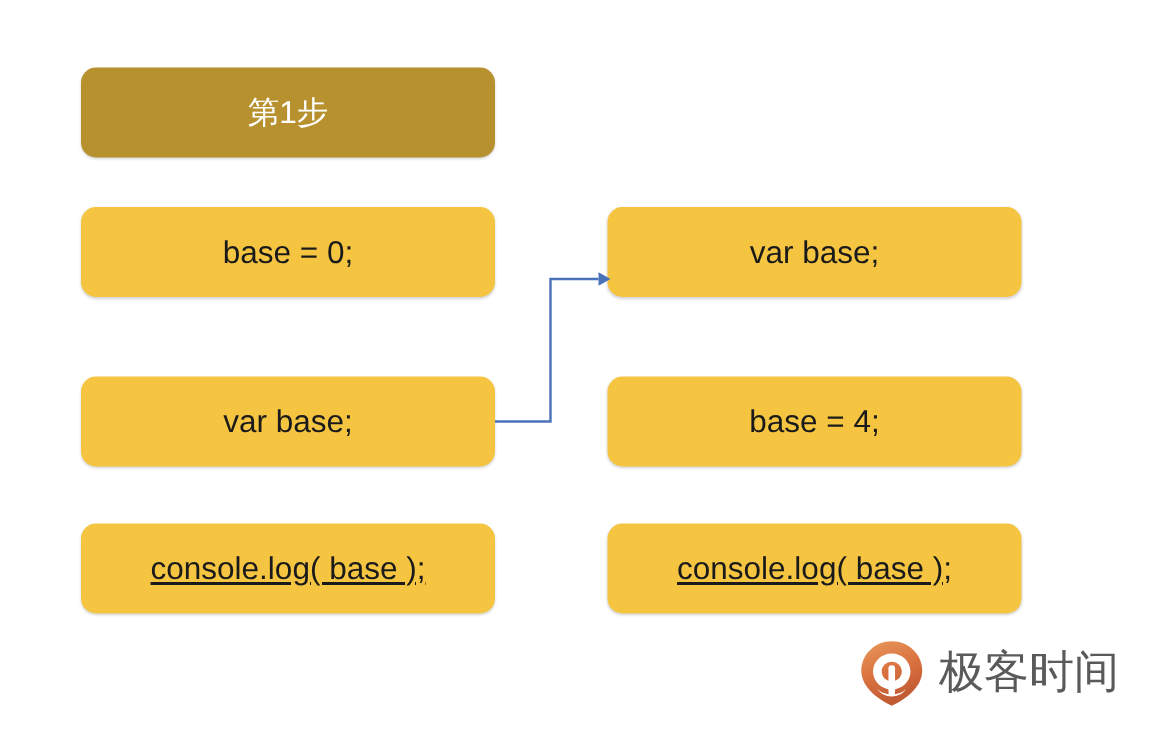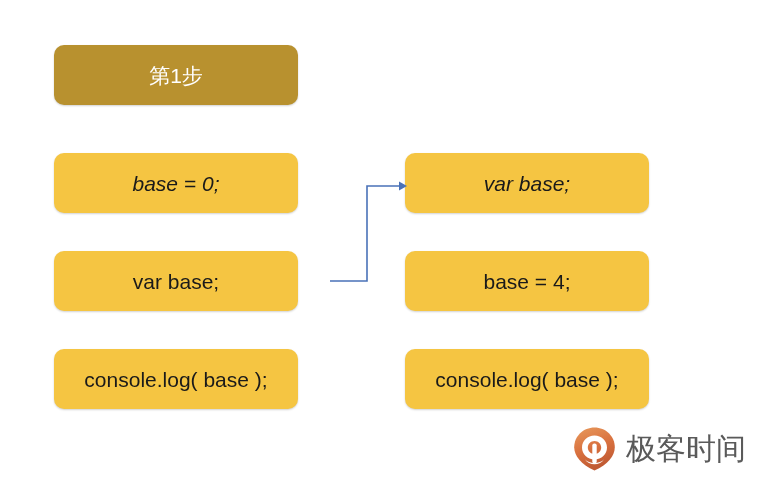--- a/index.html
+++ b/index.html
@@ -18,21 +18,21 @@
   #diagram {
     position: absolute;
     left: 0;
     top: 0;
     width: 768px;
     height: 490px;
   }
 
   .box {
     position: absolute;
-    width: 244px;
+    width: 276px;
     height: 60px;
     border-radius: 10px;
     display: flex;
     align-items: center;
     justify-content: center;
     box-sizing: border-box;
     box-shadow: 0 1px 2px rgba(0,0,0,0.18);
     text-align: center;
     line-height: 1;
   }
@@ -46,23 +46,23 @@
   .box.step {
     background: #f5c542;
     color: #1a1a1a;
     font-size: 21px;
   }
 
   .col-left  { left: 54px; }
   .col-right { left: 405px; }
 
   .row-0 { top: 45px; }
-  .row-1 { top: 153px; font-style: italic; }
+  .row-1 { top: 138px; }
   .row-2 { top: 251px; }
-  .row-3 { top: 349px; }
+  .row-3 { top: 349px; text-decoration: underline; }
 
   .box-label {
     display: block;
     white-space: nowrap;
   }
 
   
   #connector {
     position: absolute;
     left: 0;

